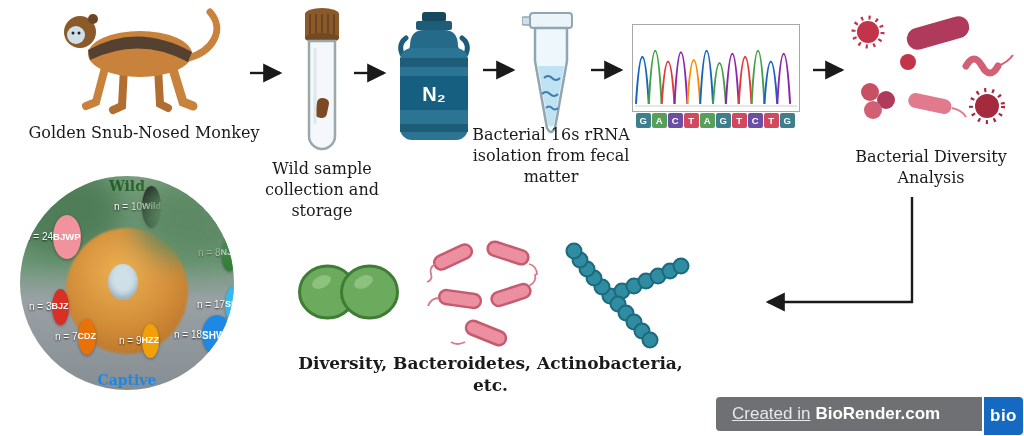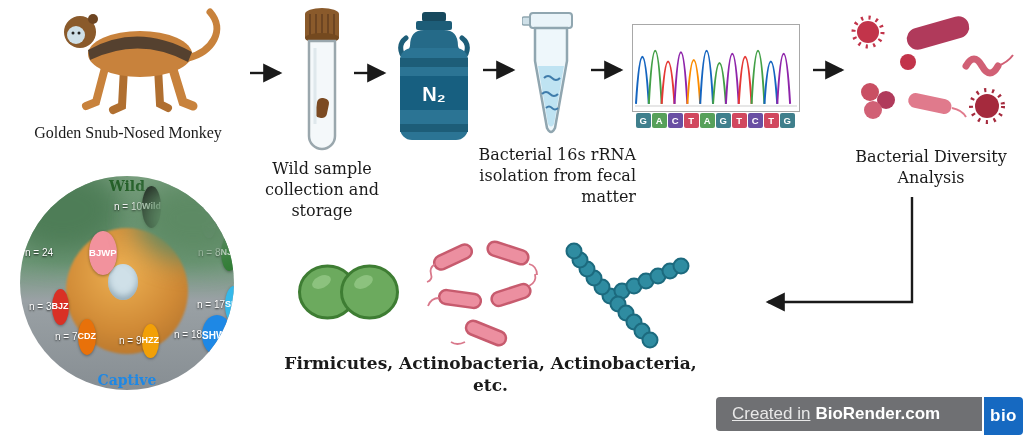--- a/index.html
+++ b/index.html
@@ -3,26 +3,26 @@
 <meta charset="utf-8">
 <style>
   * { margin:0; padding:0; box-sizing:border-box; }
   body { background:#fff; font-family:"DejaVu Serif", serif; }
   .canvas { position:relative; width:1024px; height:436px; background:#ffffff; overflow:hidden; }
   .abs { position:absolute; }
   .caption { font-family:"DejaVu Serif", serif; font-size:16px; color:#1a1a1a; text-align:center; line-height:1.32; }
 
   
   .monkey-slot   { left:40px;  top:6px;   width:196px; height:114px; }
-  .monkey-label  { left:8px;   top:122px; width:240px;font-family:Liberation Serif, serif; }
+  .monkey-label  { left:24px;   top:122px; width:240px; }
   .tube-slot     { left:296px; top:6px;   width:52px;  height:150px; }
   .fecal-label   { left:257px; top:158px; width:130px; }
   .n2-slot       { left:396px; top:12px;  width:76px;  height:132px; }
   .microtube-slot{ left:522px; top:6px;   width:58px;  height:136px; }
-  .iso-label     { left:466px; top:144px; width:170px;text-align:right; }
+  .iso-label     { left:466px; top:124px; width:170px; }
   .chrom-box     { left:632px; top:24px;  width:168px; height:88px; background:#fff; border:1.5px solid #a8a8a8; }
   .seq-strip     { left:636px; top:113px; display:flex; gap:1.5px; }
   .seq-box { width:14.5px; height:15px; display:flex; align-items:center; justify-content:center;
              color:#fff; font:bold 9.5px "Liberation Sans", sans-serif; border-radius:2px; }
   .dna-label     { left:656px; top:145px; width:120px; }
   .cluster-slot  { left:846px; top:8px;   width:170px; height:128px; }
   .div-label     { left:846px; top:146px; width:170px; }
 
   
   .wheel { left:20px; top:176px; width:214px; height:214px; border-radius:50%; overflow:hidden;
@@ -42,21 +42,21 @@
                    font:bold 14px "DejaVu Serif", serif; color:#1e88e5; }
   .pop { position:absolute; display:flex; flex-direction:row; align-items:center; }
   .pop-n { font:10px "Liberation Sans", sans-serif; color:#fff; text-shadow:0 1px 2px rgba(0,0,0,.85);
            white-space:nowrap; margin-bottom:1px; }
   .pop-dot { width:100%; border-radius:50%; display:flex; align-items:center; justify-content:center;
              box-shadow:0 1px 3px rgba(0,0,0,.35); }
   .pop-dot span { color:#fff; font-family:"Liberation Sans", sans-serif; font-weight:bold; font-size:9px;
                   text-align:center; line-height:1.1; }
   .pop-0{left:94px; top:10px; width:42px} .pop-0 .pop-dot{height:42px}
   .pop-1{left:153px;top:22px; width:40px} .pop-1 .pop-dot{height:40px} .pop-1 .pop-dot span{font-size:7.5px}
-  .pop-2{left:5px;  top:55px; width:44px} .pop-2 .pop-dot{height:44px} .pop-2 .pop-dot span{font-size:9.5px}
+  .pop-2{left:5px;  top:39px; width:44px} .pop-2 .pop-dot{height:44px} .pop-2 .pop-dot span{font-size:9.5px}
   .pop-3{left:178px;top:59px; width:36px} .pop-3 .pop-dot{height:36px}
   .pop-4{left:9px;  top:113px;width:36px} .pop-4 .pop-dot{height:36px}
   .pop-5{left:177px;top:110px;width:38px} .pop-5 .pop-dot{height:38px}
   .pop-6{left:35px; top:143px;width:36px} .pop-6 .pop-dot{height:36px}
   .pop-7{left:99px; top:148px;width:34px} .pop-7 .pop-dot{height:34px}
   .pop-8{left:154px;top:139px;width:40px} .pop-8 .pop-dot{height:40px} .pop-8 .pop-dot span{font-size:10px}
   .wheel-caption { left:5px; top:403px; width:240px; }
 
   
   .cocci-slot  { left:296px; top:258px; width:105px; height:68px; }
@@ -231,21 +231,21 @@
       </div>
     </div>
     <div class="pop pop-1">
       <div class="pop-n">n = 14</div>
       <div class="pop-dot" style="background-color: rgb(141, 150, 156);">
         <span>Wild + Fed</span>
       </div>
     </div>
     <div class="pop pop-2">
       <div class="pop-n">n = 24</div>
-      <div class="pop-dot" style="background-color: rgb(242, 146, 157); margin-left: 36px;">
+      <div class="pop-dot" style="background-color: rgb(242, 146, 157);">
         <span>BJWP</span>
       </div>
     </div>
     <div class="pop pop-3">
       <div class="pop-n">n = 8</div>
       <div class="pop-dot" style="background-color: rgb(46, 125, 50);">
         <span>NJZ</span>
       </div>
     </div>
     <div class="pop pop-4">
@@ -322,21 +322,21 @@
         <circle cx="108" cy="33" r="7.5"></circle>
           <circle cx="119" cy="28" r="7.5"></circle>
         <circle cx="56" cy="66" r="7.5"></circle>
           <circle cx="64" cy="75" r="7.5"></circle>
         <circle cx="72" cy="84" r="7.5"></circle>
           <circle cx="80" cy="93" r="7.5"></circle>
         <circle cx="88" cy="102" r="7.5"></circle>
       </g>
     </svg>
   </div>
-  <div class="abs caption phyla-label">Firmicutes, Actinobacteria, Actinobacteria, etc.</div>
+  <div class="abs caption phyla-label">Diversity, Bacteroidetes, Actinobacteria, etc.</div>
 
   <div class="abs credit-bar" style="background-color: rgb(111, 112, 115);">
     <span class="credit-prefix">Created in</span>
     <span class="credit-brand">BioRender.com</span>
   </div>
   <div class="abs credit-logo" style="background-color: rgb(22, 105, 193);">bio</div>
 
 </div>
 
 </body></html>

